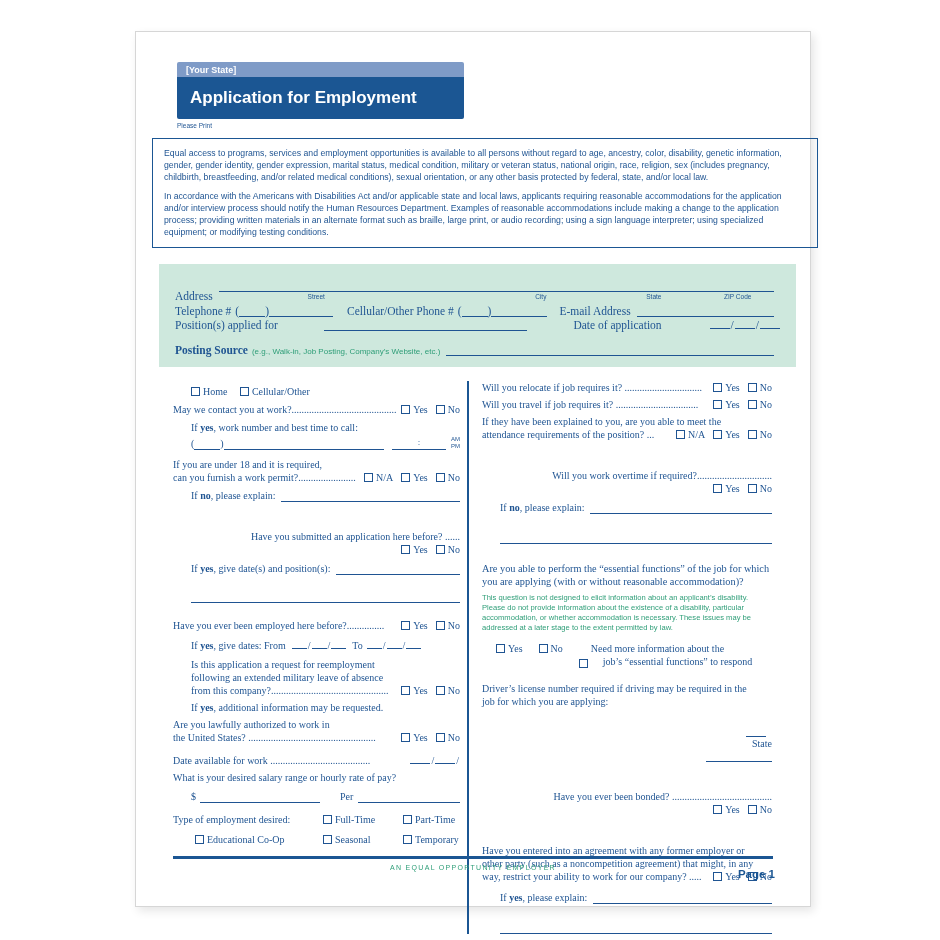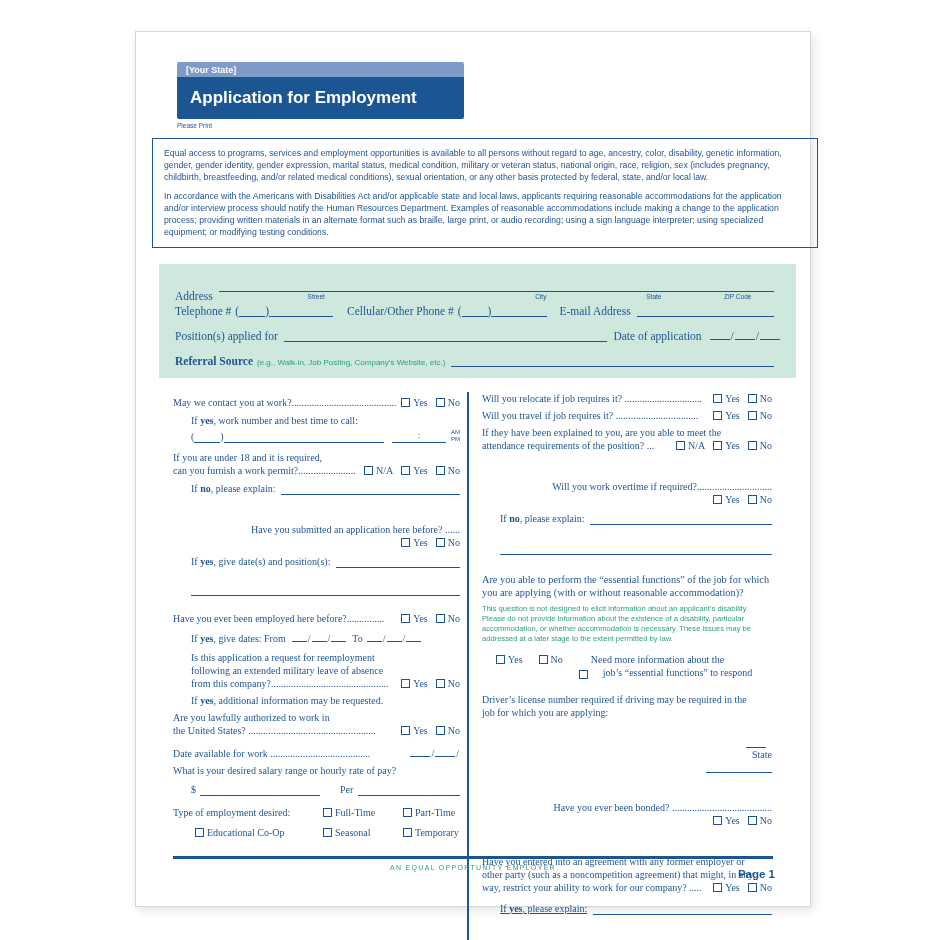--- a/index.html
+++ b/index.html
@@ -106,41 +106,51 @@
       <span class="wl w64"></span>
       <span class="lbl" style="margin-left:14px;">Cellular/Other Phone #</span>
       <span class="po" style="margin-left:4px;"></span>
         <span class="wl w26"></span>
         <span class="pc"></span>
       <span class="wl w56"></span>
       <span class="lbl" style="margin-left:12px;">E-mail Address</span>
       <span class="fill"></span>
     </div>
 
-    <div class="g-row" style="margin-top:11px;">
+    <div class="g-row" style="gap:40px;">
       <span class="lbl">Position(s) applied for</span>
       <span class="fill"></span>
       <span class="lbl">Date of application</span>
       <span style="margin-left:8px;white-space:nowrap;">
         <span class="ds"></span><span class="sl"></span><span class="ds"></span><span class="sl"></span><span class="ds"></span>
       </span>
     </div>
 
     <div class="g-row" style="margin-top:12px;">
-      <span class="lbl b">Referral Source</span>
+      <span class="lbl b">Posting Source</span>
       <span class="hint">(e.g., Walk-in, Job Posting, Company’s Website, etc.)</span>
       <span class="fill"></span>
     </div>
   </div>
 
   <div class="cols">
 
     <div class="colL">
 
 
+      <div class="ind mt4">
+        <span class="opt">
+            <span class="cb"></span>
+            <span>Home</span>
+          </span>
+        <span class="opt" style="margin-left:10px;">
+            <span class="cb"></span>
+            <span>Cellular/Other</span>
+          </span>
+      </div>
 
       <div class="qrow mt4">
         <span class="ql">May we contact you at work?...........................................</span>
         <span class="opts">
           <span class="opt">
               <span class="cb"></span>
               <span>Yes</span>
             </span>
           <span class="opt">
               <span class="cb"></span>
@@ -422,21 +432,21 @@
               <span>Yes</span>
             </span>
           <span class="opt">
               <span class="cb"></span>
               <span>No</span>
             </span>
         </span>
       </div>
 
       <div class="qrow ind mt8">
-        <span style="white-space:nowrap;text-decoration:underline;"><span>If </span><span class="b">yes</span><span>, please explain: </span></span>
+        <span style="white-space:nowrap;"><span>If </span><span class="b">yes</span><span>, please explain: </span></span>
         <span class="fill" style="margin-right:0;"></span>
       </div>
       <div class="blank ind mt16"></div>
     </div>
   </div>
 
   <div class="footer">
     <div class="eoe">AN EQUAL OPPORTUNITY EMPLOYER</div>
     <div class="pageno">Page 1</div>
   </div>

